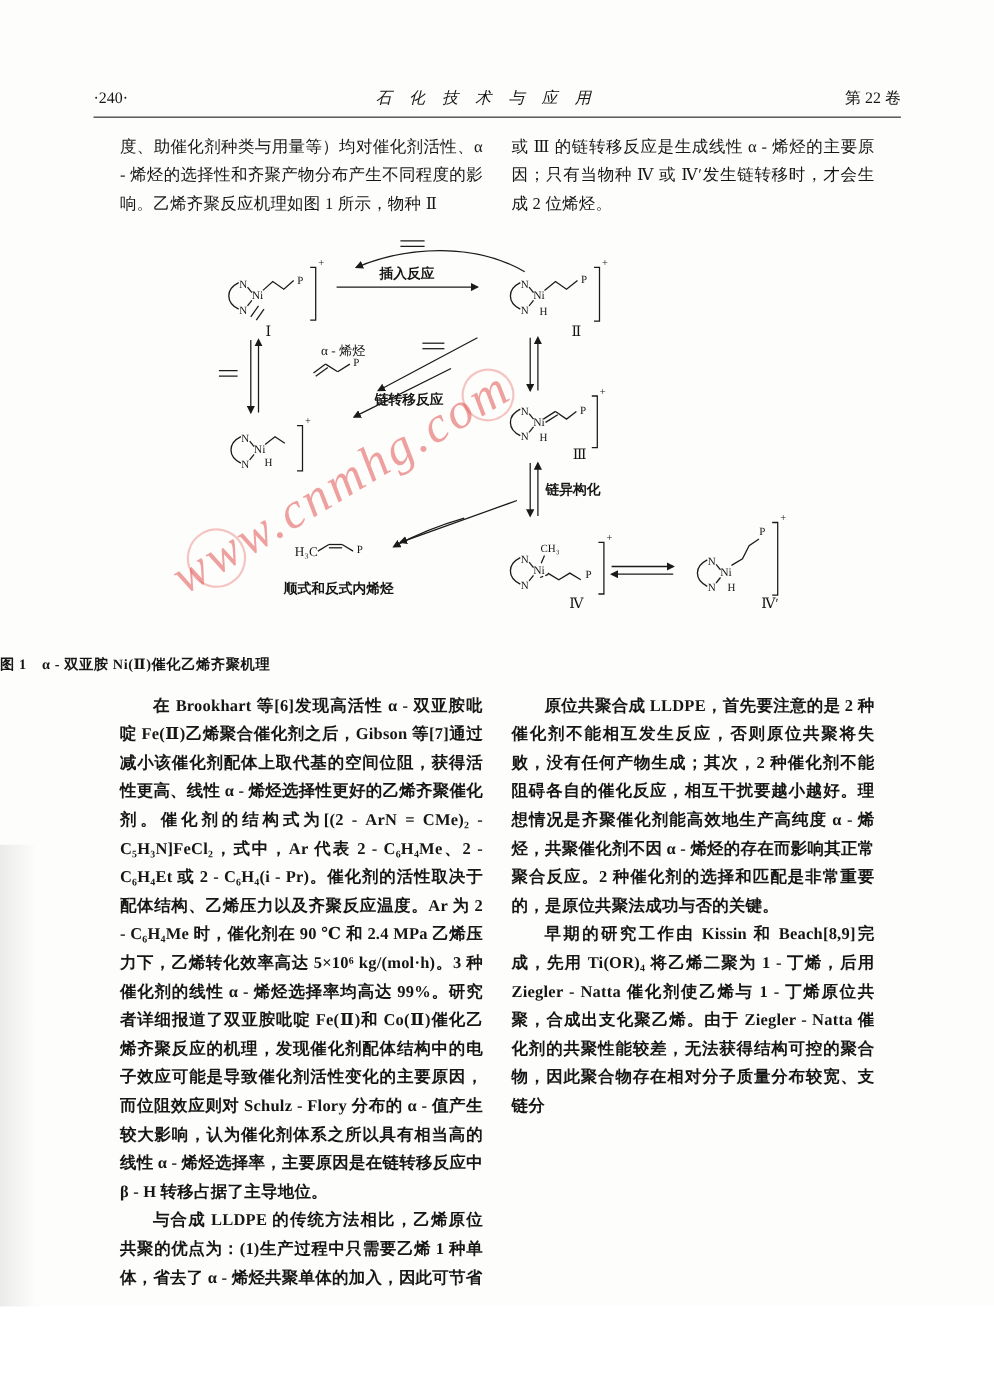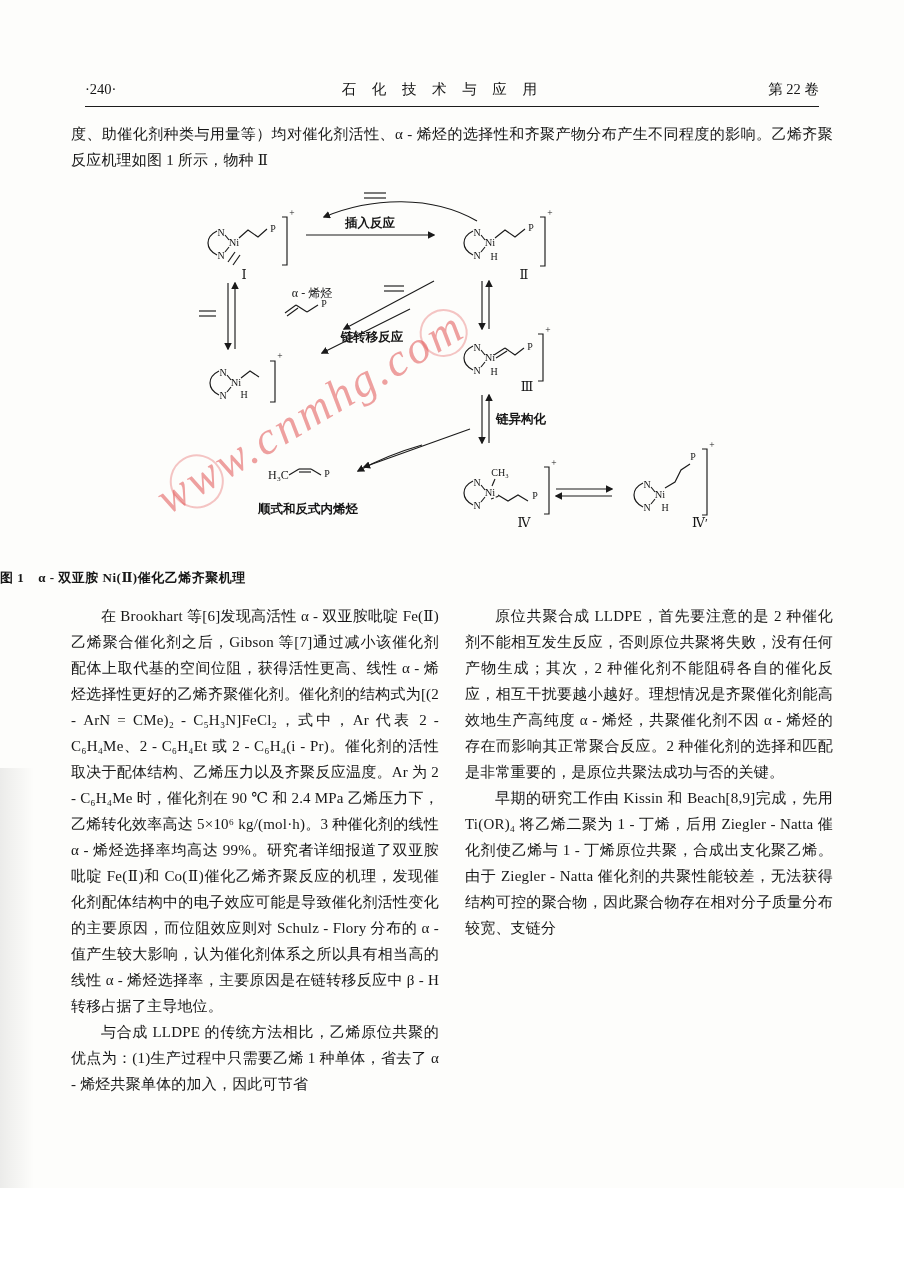--- a/index.html
+++ b/index.html
@@ -11,29 +11,29 @@
   }
   .page::after{
     content:'';position:absolute;left:0;bottom:0;width:34px;height:420px;
     background:linear-gradient(to right, rgba(0,0,0,0.07), rgba(0,0,0,0));
     pointer-events:none;
   }
   .hdr{
     display:flex;justify-content:space-between;align-items:baseline;
     padding:0 85px;margin-top:80px;font-size:14.5px;
   }
-  .hdr .jtitle{letter-spacing:6px;}
+  .hdr .jtitle{letter-spacing:6px;font-style:italic;}
   .rule{margin:7px 85px 0;border-top:1.4px solid #1c1c1c;height:0;}
-  .cols{display:flex;gap:26px;padding:0 71px;}
+  .cols{display:flex;gap:26px;padding:0 109px;}
   .col{flex:1;min-width:0;}
   .cols p{
     margin:0;text-align:justify;font-size:15px;line-height:26px;
     letter-spacing:0.2px;
   }
-  .indent{text-indent:2em;}
+  .indent{text-indent:2em;font-weight:bold;}
   .intro-row{margin-top:14px;}
   .body-row{margin-top:16px;}
   h4.sec{font-size:15px;line-height:26px;margin:2px 0;font-weight:bold;}
   figure.mech{margin:10px 0 0;padding:0;}
   figure.mech svg{display:block;margin:0 auto;}
   figcaption.cap{
     text-align:left;font-size:13px;font-weight:bold;margin-top:4px;
     letter-spacing:0.5px;
   }
   figcaption.cap .cap-text{margin-left:14px;}
@@ -61,20 +61,23 @@
     <span>·240·</span>
     <span class="jtitle">石  化  技  术  与  应  用</span>
     <span>第 22 卷</span>
   </div>
   <div class="rule"></div>
 
   <div class="cols intro-row">
     <div class="col">
       <p>度、助催化剂种类与用量等）均对催化剂活性、α - 烯烃的选择性和齐聚产物分布产生不同程度的影响。乙烯齐聚反应机理如图 1 所示，物种 Ⅱ</p>
     </div>
+    <div class="col">
+      <p>或 Ⅲ 的链转移反应是生成线性 α - 烯烃的主要原因；只有当物种 Ⅳ 或 Ⅳ′发生链转移时，才会生成 2 位烯烃。</p>
+    </div>
   </div>
 
   <figure class="mech">
     <svg id="mech" width="760" height="382" viewBox="0 0 760 382">
       <defs>
         <marker id="ah" viewBox="0 0 10 10" refX="8" refY="5" markerWidth="6.5" markerHeight="6.5" orient="auto-start-reverse">
           <path d="M0,0 L10,5 L0,10 z" fill="#1a1a1a"></path>
         </marker>
         <path id="ligarc" d="M -17,-12 C -29,-6 -29,6 -17,12" stroke="#1a1a1a" stroke-width="1.2" fill="none"></path>
       </defs>

